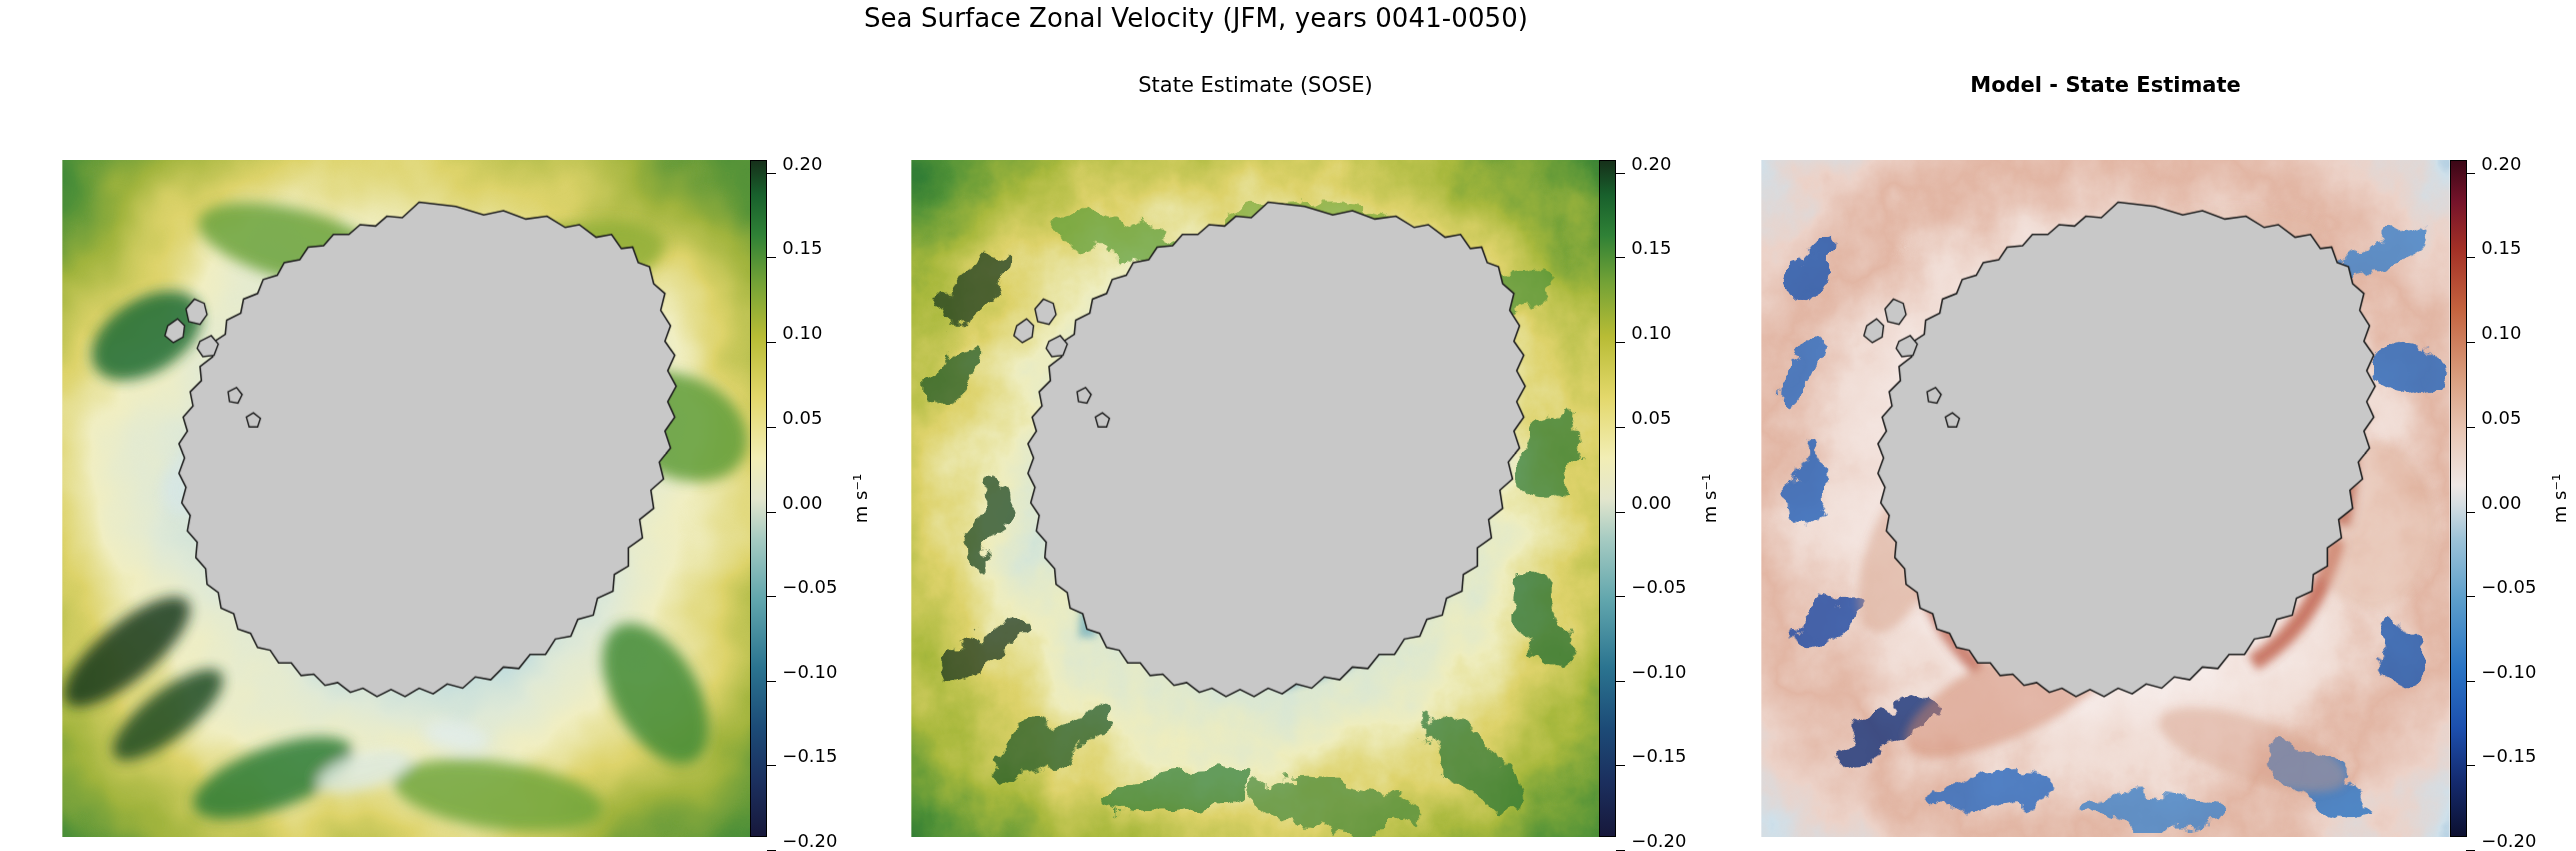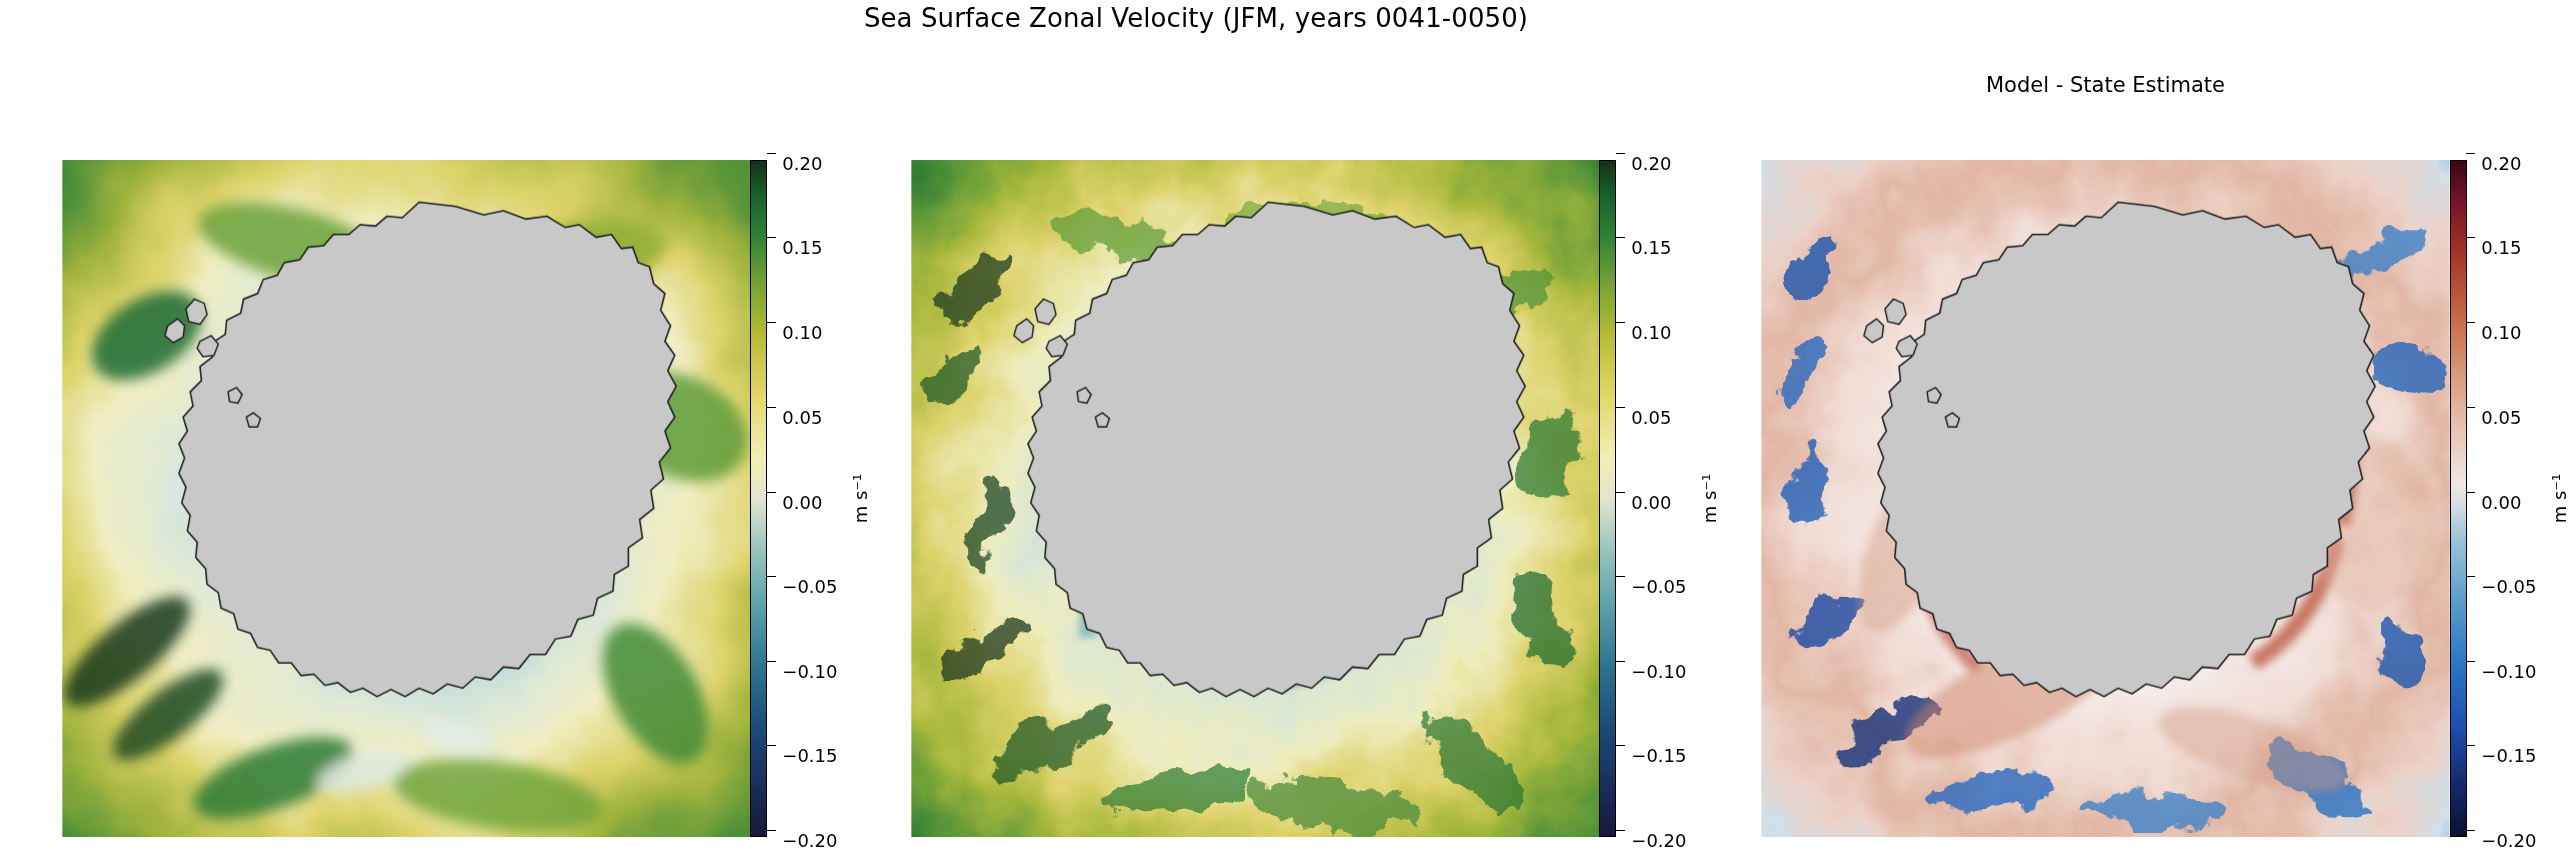--- a/index.html
+++ b/index.html
@@ -16,21 +16,21 @@
     position:absolute;text-align:center;font-size:21px;color:#000;
     white-space:nowrap;font-weight:400;
   }
 
   .panel{position:absolute;overflow:hidden;background:#fff;}
   .panel svg{display:block;}
 
   
   .cbar{position:absolute;border:1.4px solid #000;box-sizing:border-box;}
   .cbar-ticks{position:absolute;}
-  .tick{position:absolute;display:flex;align-items:flex-start;}
+  .tick{position:absolute;display:flex;align-items:flex-end;}
   .tick .tmark{width:9px;height:1.4px;background:#000;}
   .tick .tlabel{font-size:18px;color:#000;margin-left:6.3px;white-space:nowrap;}
   .cbar-unit{
     position:absolute;font-size:18px;color:#000;white-space:nowrap;
     transform-origin:50% 50%;transform:rotate(-90deg);
   }
 
   .cb-green{
     background:linear-gradient(to top,
       #17183b 0%, #1b2f5e 8%, #1c4b77 16%, #2b7490 25%,
@@ -46,21 +46,22 @@
       #75132a 94%, #3b0716 100%);
   }
 </style>
 </head>
 <body>
 
 <div id="page">
 
   <div class="suptitle">Sea Surface Zonal Velocity (JFM, years 0041-0050)</div>
 
-  <div class="paneltitle" style="left:1761px;top:73px;width:689px;">Model - State Estimate</div>
+  <div class="paneltitle" style="left:911px;top:73px;width:689px;">State Estimate (SOSE)</div>
+  <div class="paneltitle" style="left:1761px;top:73px;width:689px;font-weight:bold;">Model - State Estimate</div>
 
   <div class="panel" style="left:62px;top:160px;width:689px;height:677px;">
     <svg width="689" height="677" viewBox="0 0 980 964">
       <defs>
         <filter id="turbM" x="0" y="0" width="100%" height="100%">
           <feTurbulence type="fractalNoise" baseFrequency="0.0042 0.0040" numOctaves="4" seed="17" result="n1"></feTurbulence>
           <feDisplacementMap in="SourceGraphic" in2="n1" scale="210" xChannelSelector="R" yChannelSelector="G"></feDisplacementMap>
         </filter>
         <filter id="softM">
             <feGaussianBlur stdDeviation="9"></feGaussianBlur>

